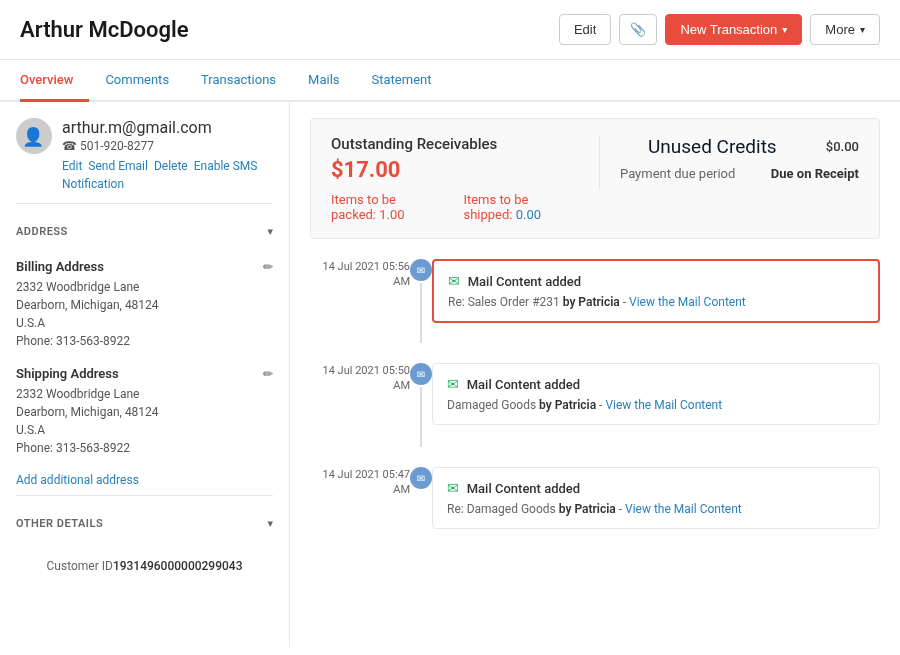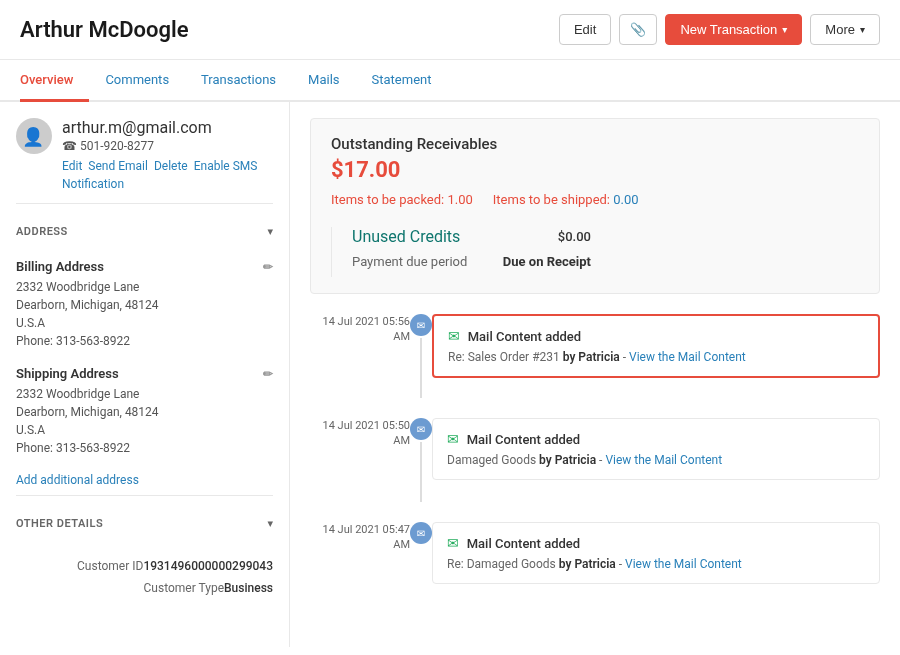--- a/index.html
+++ b/index.html
@@ -38,39 +38,39 @@
     .chevron { color: #666; font-size: 11px; }
 
     .address-block { margin-bottom: 16px; }
     .address-label { font-size: 13px; font-weight: 600; color: #333; margin-bottom: 4px; display: flex; justify-content: space-between; align-items: center; }
     .address-text { font-size: 12px; color: #555; line-height: 1.5; }
     .edit-icon { color: #999; font-size: 12px; cursor: pointer; }
 
     .add-address-link { color: #2980b9; font-size: 12px; cursor: pointer; margin-top: 8px; display: block; }
 
     .other-details { margin-top: 4px; }
-    .detail-row { display: flex; justify-content: flex-end; padding: 4px 0; font-size: 12px; }
+    .detail-row { display: flex; justify-content: center; padding: 4px 0; font-size: 12px; }
     .detail-label { color: #666; }
     .detail-value { color: #333; font-weight: 500; }
 
     
     .right-panel { flex: 1; overflow-y: auto; padding: 16px 20px; }
 
-    .receivables-section { background: #f9f9f9; border: 1px solid #e8e8e8; border-radius: 4px; padding: 16px 20px; margin-bottom: 20px; display: flex; gap: 20px; align-items: flex-start; flex-direction: column; }
+    .receivables-section { background: #f9f9f9; border: 1px solid #e8e8e8; border-radius: 4px; padding: 16px 20px; margin-bottom: 20px; display: flex; gap: 20px; align-items: flex-start; }
     .receivables-main { flex: 1; }
     .receivables-title { font-size: 15px; font-weight: 500; color: #333; margin-bottom: 4px; }
     .receivables-amount { font-size: 22px; font-weight: 700; color: #e74c3c; margin-bottom: 10px; }
     .receivables-items { display: flex; gap: 20px; }
     .item-stat { font-size: 13px; color: #555; }
     .item-stat span { color: #e74c3c; font-weight: 400; text-align: center; }
     .item-stat span.blue { color: #2980b9; }
 
     .receivables-side { border-left: 1px solid #e8e8e8; padding-left: 20px; min-width: 260px; }
     .credits-row { display: flex; justify-content: space-between; align-items: center; margin-bottom: 8px; }
-    .credits-label { color: #0f766e; font-size: 16px; }
+    .credits-label { color: #0f172a; font-size: 19px; margin-left: 28px; }
     .credits-value { color: #333; font-size: 13px; font-weight: 500; }
     .due-label { color: #666; font-size: 13px; }
     .due-value { color: #333; font-size: 13px; font-weight: 700; }
 
     
     .timeline { position: relative; }
     .timeline-item { display: flex; margin-bottom: 20px; align-items: flex-start; }
     .timeline-time { text-align: right; min-width: 100px; font-size: 11px; color: #666; line-height: 1.4; flex-shrink: 0; }
     .timeline-connector { display: flex; flex-direction: column; align-items: center; position: relative; }
     .timeline-icon { width: 22px; height: 22px; border-radius: 50%; background: #6c9bd1; display: flex; align-items: center; justify-content: center; flex-shrink: 0; z-index: 1; }
@@ -171,24 +171,20 @@
     <div class="section-header">
       <span class="section-title">OTHER DETAILS</span>
       <span class="chevron">▾</span>
     </div>
 
     <div class="other-details">
       <div class="detail-row">
         <span class="detail-label">Customer ID</span>
         <span class="detail-value">1931496000000299043</span>
       </div>
-      <div class="detail-row">
-        <span class="detail-label">Customer Type</span>
-        <span class="detail-value">Business</span>
-      </div>
     </div>
   </div>
 
   <div class="right-panel">
     <div class="receivables-section">
       <div class="receivables-main">
         <div class="receivables-title">Outstanding Receivables</div>
         <div class="receivables-amount">$17.00</div>
         <div class="receivables-items">
           <div class="item-stat">

